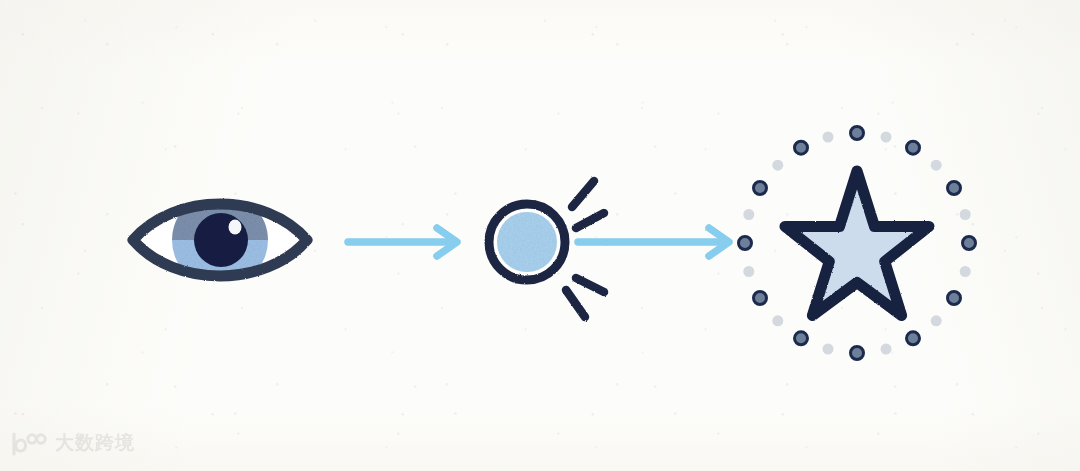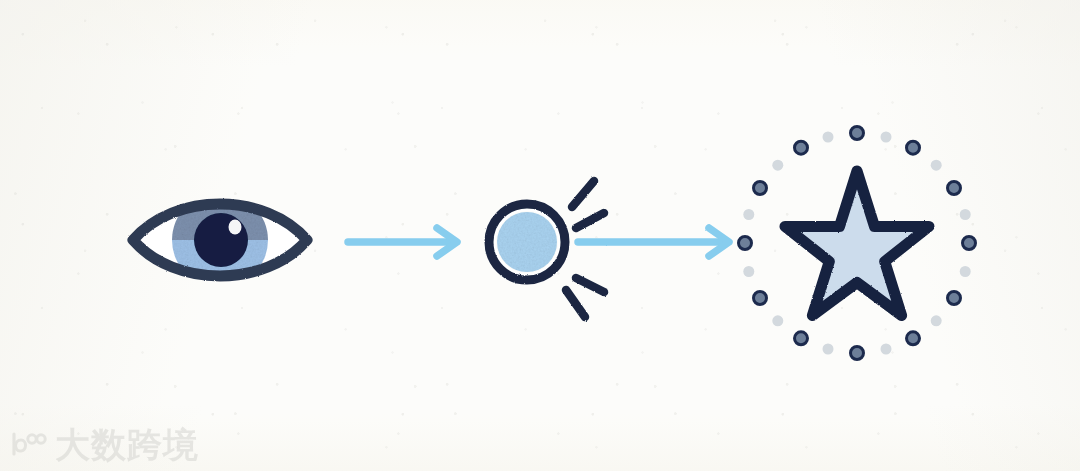--- a/index.html
+++ b/index.html
@@ -53,26 +53,26 @@
     left: 8px;
     bottom: 6px;
     height: 42px;
     display: flex;
     align-items: center;
     gap: 7px;
     opacity: 0.40;
     user-select: none;
   }
   #watermark .wm-text {
-    font-size: 35px;
+    font-size: 19px;
     font-weight: 700;
     color: #c8c8c4;
     letter-spacing: 1px;
     line-height: 1;
-    font-family: Liberation Sans, sans-serif;
+    font-family: Liberation Mono, monospace;
   }
 </style>
 </head>
 <body>
 
 <div id="stage">
 
   <div id="paper-texture"></div>
 
   <svg id="art" viewBox="0 0 1080 471" width="1080" height="471" xmlns="http://www.w3.org/2000/svg">

